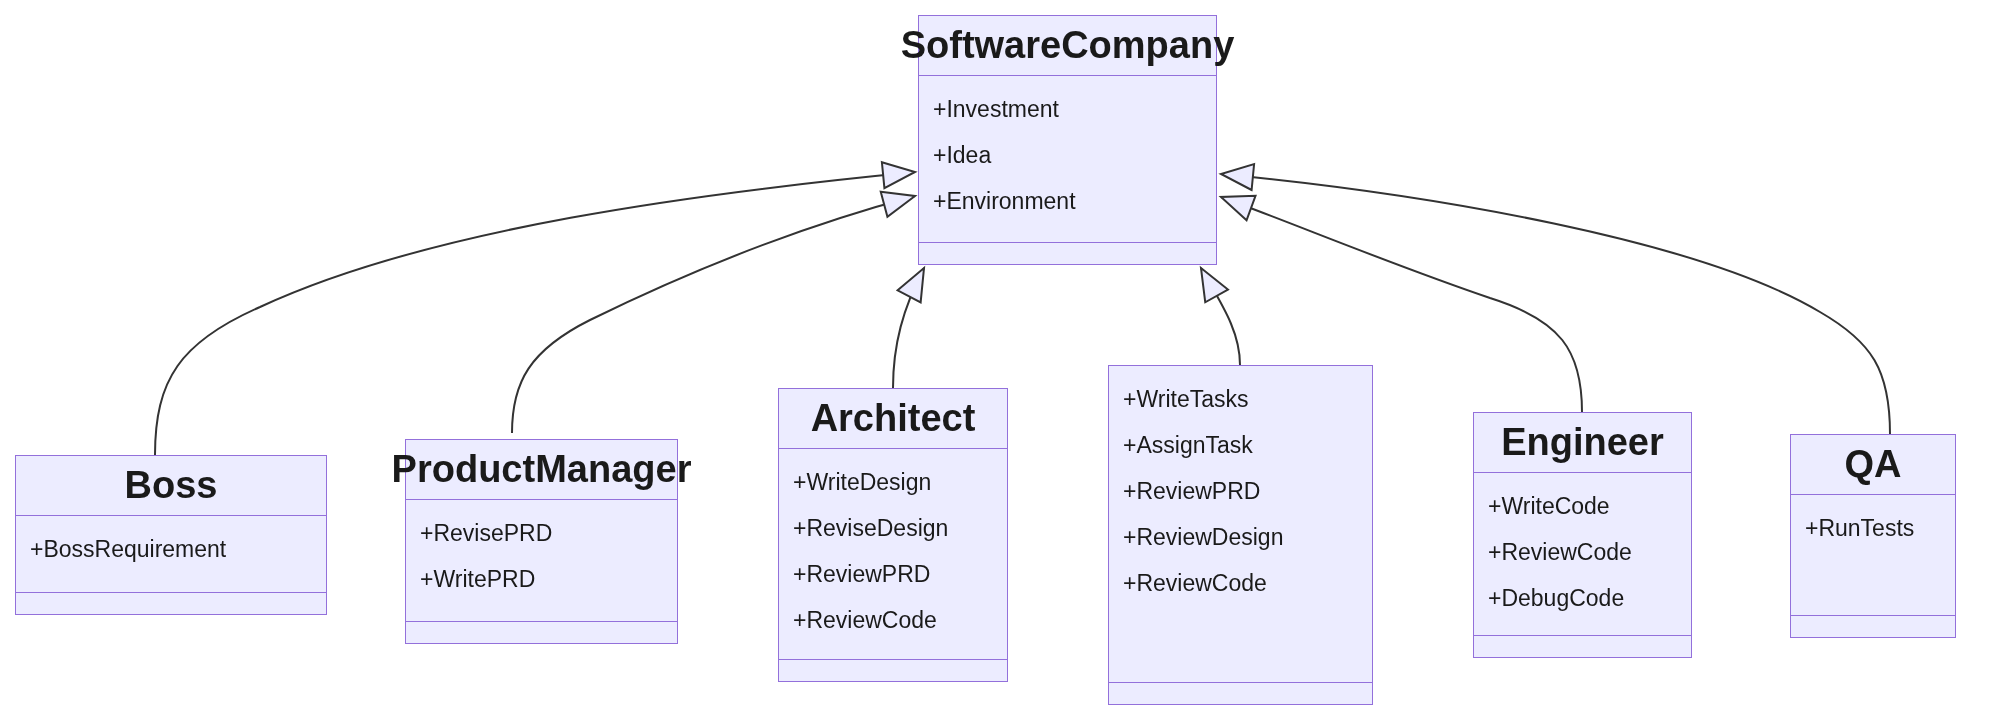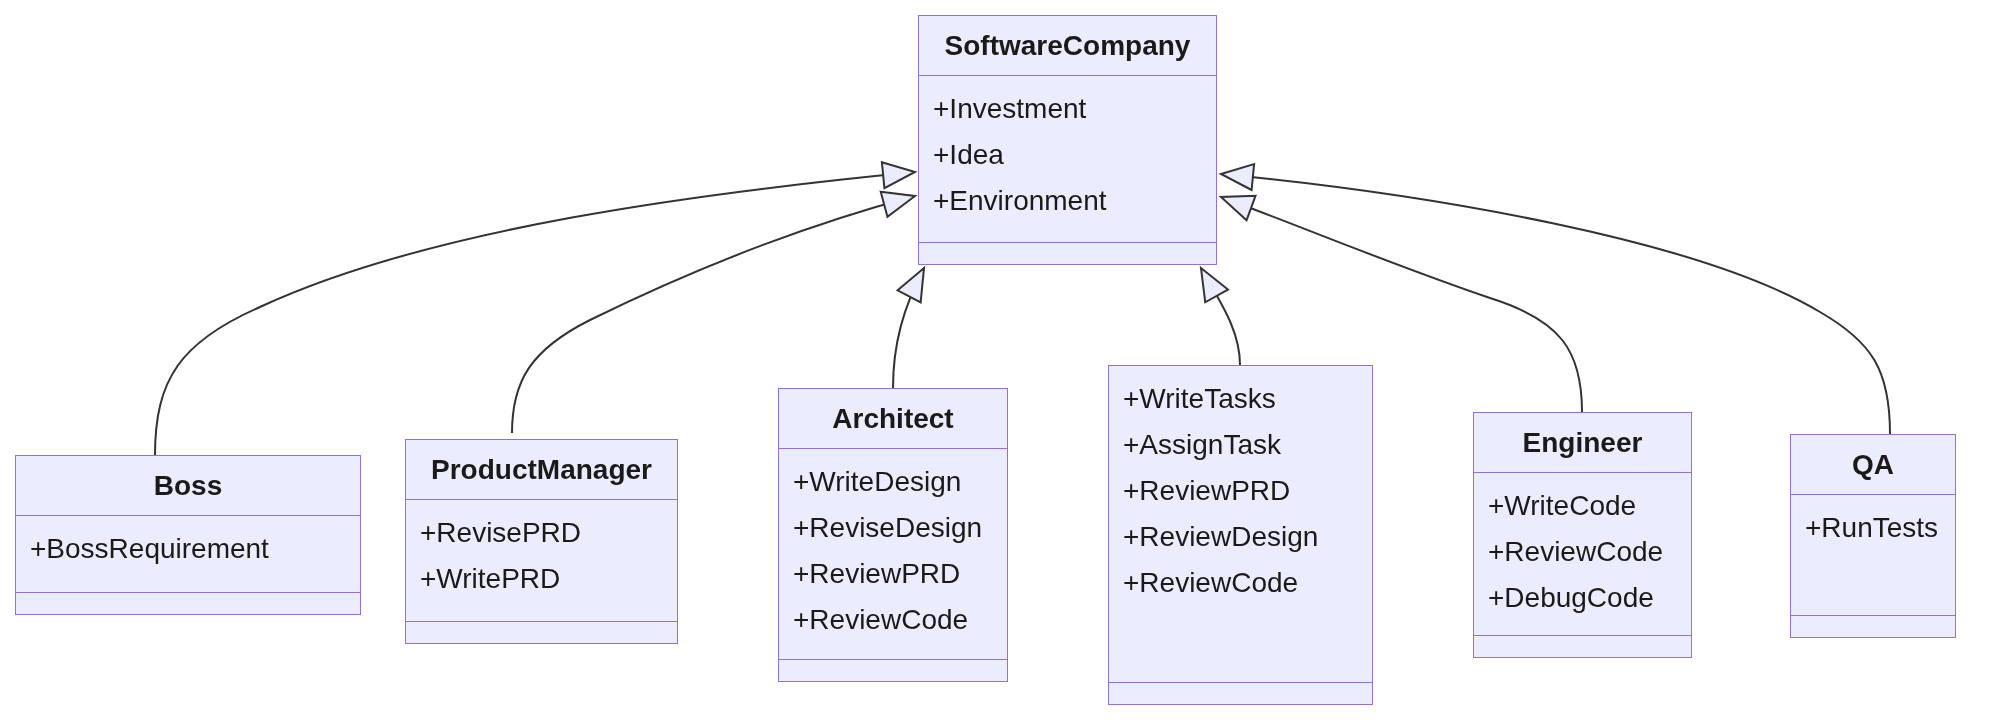--- a/index.html
+++ b/index.html
@@ -41,33 +41,33 @@
     flex-direction: column;
   }
   .class-title {
     height: 60px;
     flex: 0 0 60px;
     border-bottom: 1.5px solid var(--box-border);
     display: flex;
     align-items: center;
     justify-content: center;
     font-weight: bold;
-    font-size: 28px;
+    font-size: 38px;
     color: var(--text);
   }
   .class-members {
     flex: 1 1 auto;
     padding: 10px 8px 0 14px;
     overflow: hidden;
   }
   .member-row {
     height: 46px;
     display: flex;
     align-items: center;
-    font-size: 28px;
+    font-size: 23px;
     white-space: nowrap;
     color: var(--text);
   }
   .class-footer {
     flex: 0 0 22px;
     height: 22px;
     border-top: 1.5px solid var(--box-border);
   }
 </style>
 </head>
@@ -92,21 +92,21 @@
   <div class="class-box" style="left:918px;top:15px;width:299px;height:250px">
     <div class="class-title">SoftwareCompany</div>
     <div class="class-members">
         <div class="member-row">+Investment</div>
         <div class="member-row">+Idea</div>
         <div class="member-row">+Environment</div>
       </div>
     <div class="class-footer"></div>
   </div>
 
-  <div class="class-box" style="left:15px;top:455px;width:346px;height:160px">
+  <div class="class-box" style="left:15px;top:455px;width:312px;height:160px">
     <div class="class-title">Boss</div>
     <div class="class-members">
         <div class="member-row">+BossRequirement</div>
       </div>
     <div class="class-footer"></div>
   </div>
 
   <div class="class-box" style="left:405px;top:439px;width:273px;height:205px">
     <div class="class-title">ProductManager</div>
     <div class="class-members">

